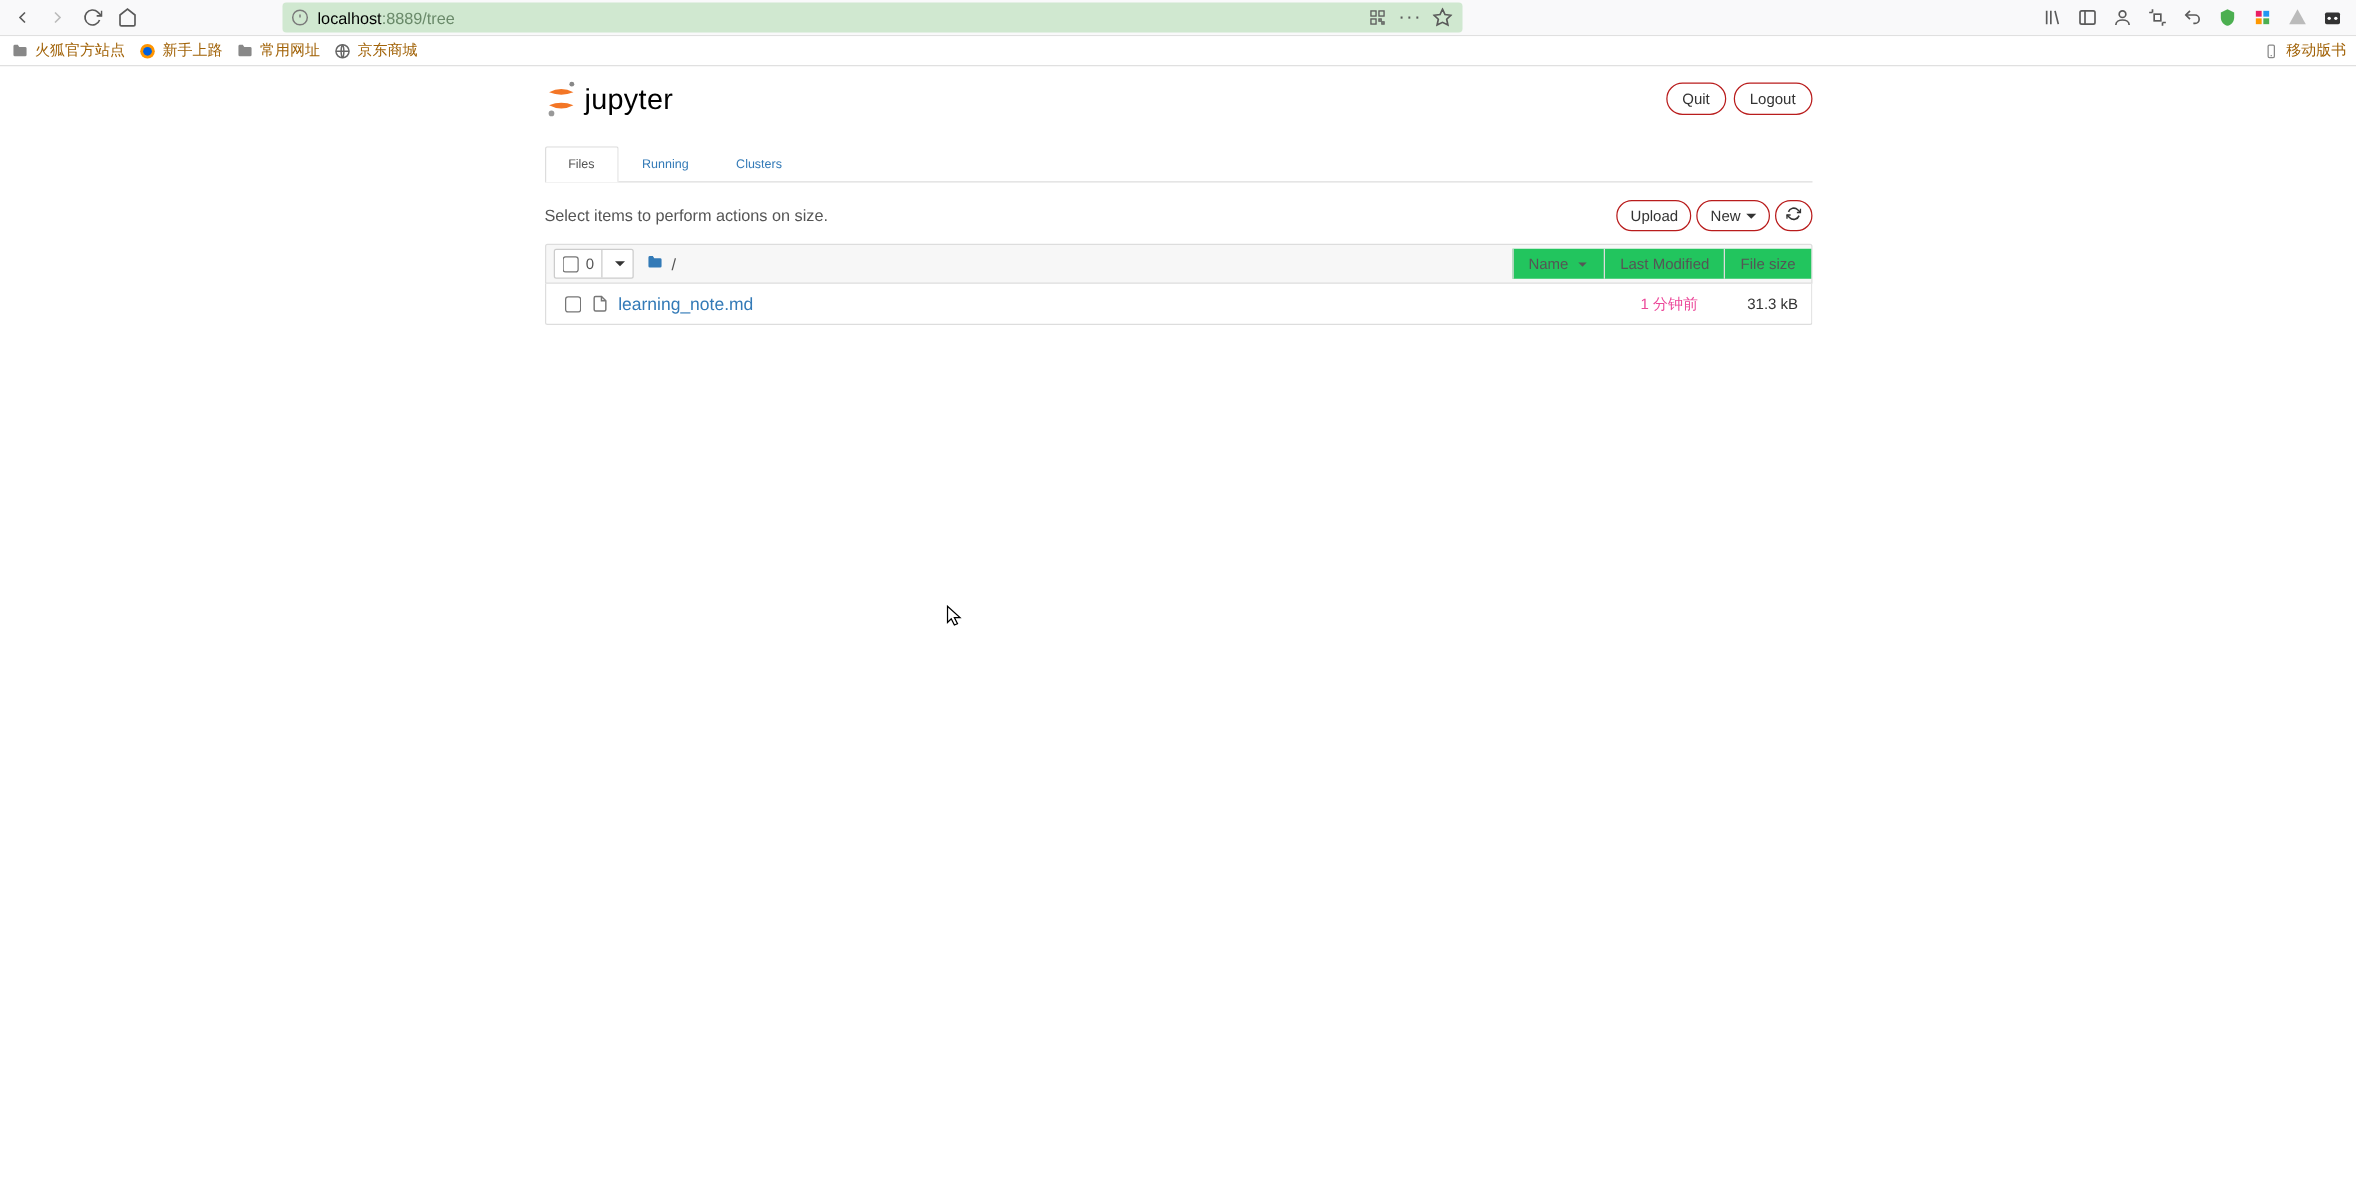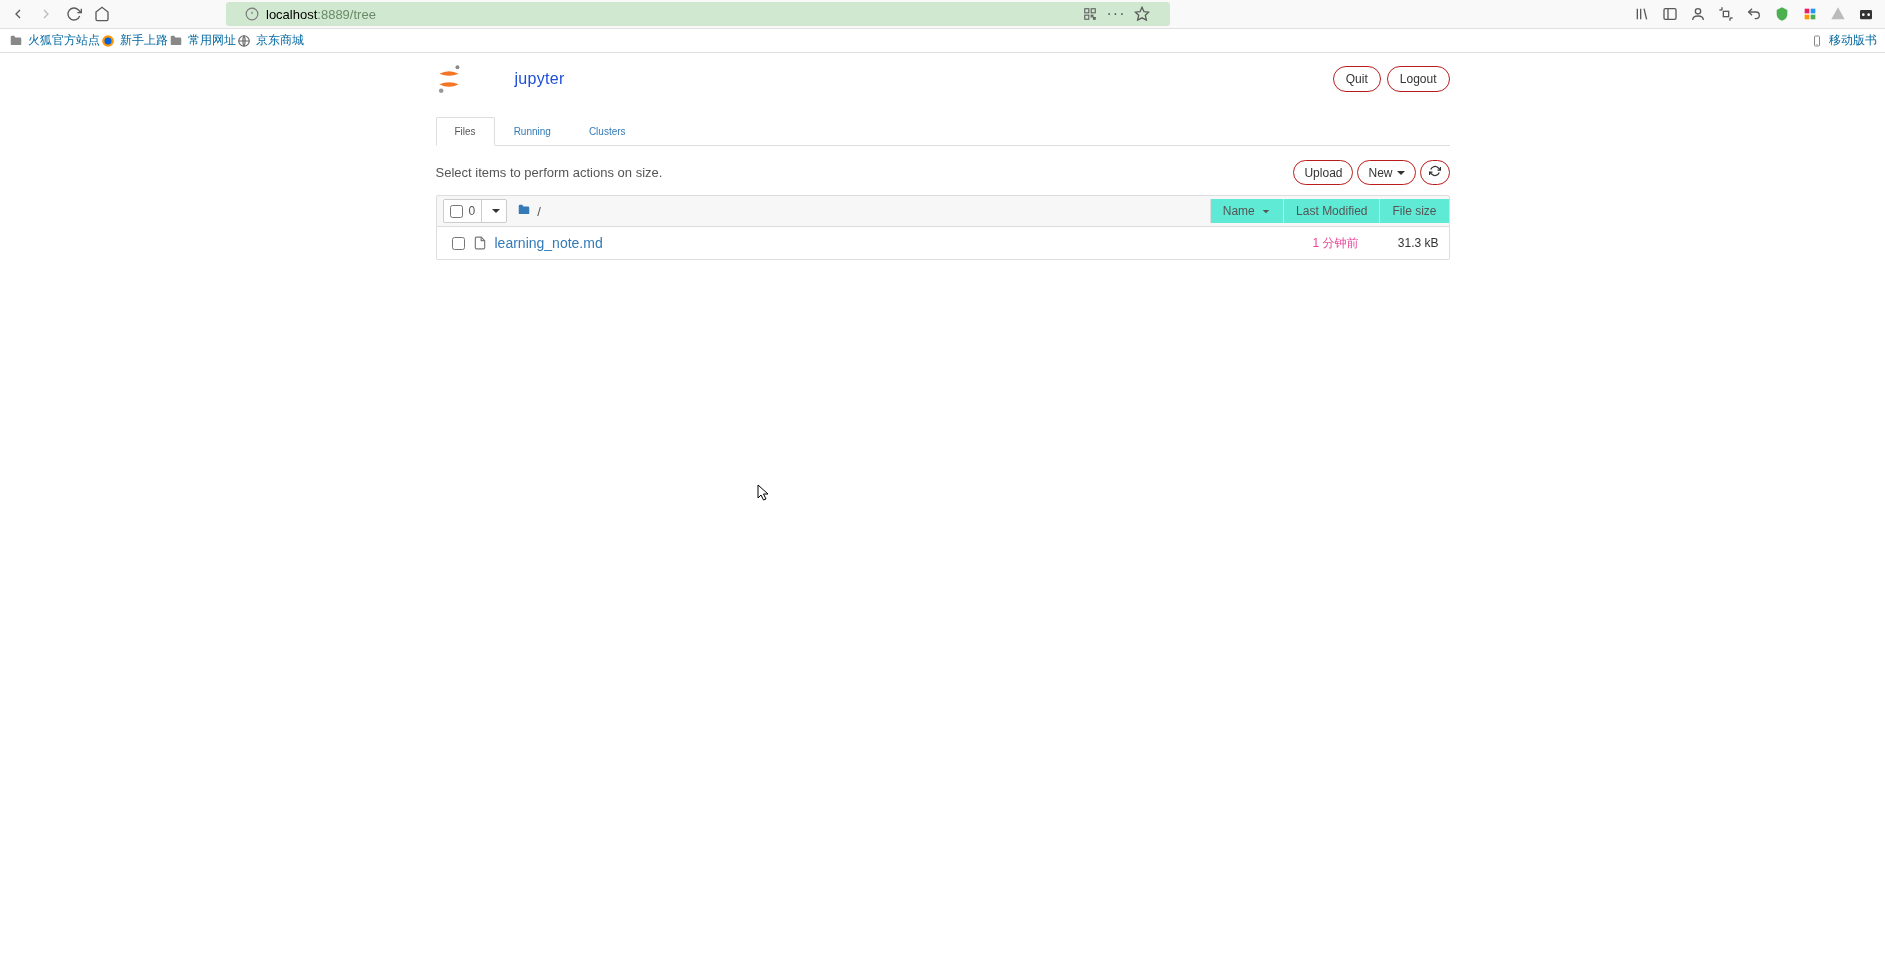--- a/index.html
+++ b/index.html
@@ -3,41 +3,41 @@
 <meta charset="utf-8">
 <style>
   * { box-sizing: border-box; margin: 0; padding: 0; }
   body { font-family: "Helvetica Neue", Helvetica, Arial, sans-serif; font-size: 13px; color: #333; background: #fff; }
   
   
   .browser-toolbar { height: 29px; display: flex; align-items: center; padding: 0 4px; background: #f9f9fa; border-bottom: 1px solid #e0e0e0; }
   .nav-btn { width: 28px; height: 28px; display:flex; align-items:center; justify-content:center; color: #5a5a5a; cursor:pointer; border-radius:4px; }
   .nav-btn.disabled { color: #bbb; }
   .nav-btn svg { width:16px; height:16px; }
-  .url-bar { flex:0 0 auto; width: 944px; margin-left: 110px; height: 24px; background: #d0e8d0; border-radius: 3px; display:flex; align-items:center; padding: 0 18px; color:#555; font-size:13px; }
+  .url-bar { flex:0 0 auto; width: 944px; margin-left: 110px; height: 24px; background: #d0e8d0; border-radius: 3px; display:flex; align-items:center; padding: 0 6px; color:#555; font-size:13px; }
   .url-bar .lock { width:16px; height:16px; display:flex; align-items:center; justify-content:center; color:#7a7a7a; margin-right:6px; }
   .url-host { color:#000; }
   .url-rest { color: #6a8a6a; }
   .url-spacer { flex:1; }
   .url-icon { width:20px; height:20px; display:flex; align-items:center; justify-content:center; margin-left:6px; color:#5a5a5a; cursor:pointer; }
   .toolbar-right { margin-left:auto; display:flex; align-items:center; gap:10px; padding-right:6px; }
   .toolbar-right .ticon { width:18px; height:18px; color:#5a5a5a; display:flex; align-items:center; justify-content:center; cursor:pointer; position:relative; }
 
   
-  .bookmarks-bar { height:24px; display:flex; align-items:center; padding:0 8px; background:#fff; border-bottom:1px solid #e0e0e0; font-size:12px; color:#0369a1; }
+  .bookmarks-bar { height:24px; display:flex; align-items:center; padding:0 8px; background:#fff; border-bottom:1px solid #e0e0e0; gap:10px; font-size:12px; color:#a16207; }
   .bookmark { display:flex; align-items:center; gap:4px; cursor:pointer; }
   .bookmark .bicon { width:16px; height:16px; display:flex; align-items:center; justify-content:center; }
   .bm-folder { color:#888; }
   .bm-spacer { flex:1; }
 
   
   .jp-wrap { max-width: 1014px; margin: 0 auto; padding-top: 6px; }
   .jp-header { display:flex; align-items:center; height:40px; padding: 2px 0; }
   .jp-logo { display:flex; align-items:center; gap:6px; cursor:pointer; }
-  .jp-logo-text { font-size:16px; color:#1d4ed8; letter-spacing:0.3px;margin-left:47px; }
+  .jp-logo-text { font-size:23px; color:#000000; letter-spacing:0.3px; }
   .jp-header-right { margin-left:auto; display:flex; gap:6px; }
   .btn { border:1px solid #b91c1c; background:#fff; padding:5px 12px; font-size:12px; color:#333; border-radius:13px; cursor:pointer; }
 
   
   .jp-tabs { margin-top:18px; border-bottom:1px solid #ddd; display:flex; }
   .jp-tab { padding:8px 18px; font-size:10px; color:#337ab7; border:1px solid transparent; border-bottom:none; cursor:pointer; margin-bottom:-1px; border-radius:2px 2px 0 0; }
   .jp-tab.active { color:#555; background:#fff; border-color:#ddd; border-bottom:1px solid #fff; }
 
   
   .jp-actionrow { display:flex; align-items:center; margin-top:14px; }
@@ -49,21 +49,21 @@
 
   
   .jp-listhead { margin-top:10px; border:1px solid #ddd; background:#f7f7f7; display:flex; align-items:center; height:32px; border-radius:2px 2px 0 0; }
   .jp-selectbox { display:flex; align-items:center; border:1px solid #ccc; background:#fff; border-radius:2px; margin-left:6px; height:24px; }
   .jp-selectbox .cb { padding:0 4px 0 6px; display:flex; align-items:center; }
   .jp-selectbox .cnt { padding:0 6px 0 2px; font-size:12px; color:#555; border-right:1px solid #ccc; height:100%; display:flex; align-items:center; }
   .jp-selectbox .dd { padding:0 6px; display:flex; align-items:center; cursor:pointer; }
   .jp-crumb { margin-left:10px; display:flex; align-items:center; gap:6px; color:#337ab7; font-size:13px; }
   .jp-crumb .sep { color:#555; }
   .jp-listhead-right { margin-left:auto; display:flex; gap:0; padding-right:0; }
-  .colbtn { border:1px solid #ddd; background:#5eead4; padding:5px 12px; font-size:12px; color:#555; cursor:pointer; border-top:none; border-bottom:none; }
+  .colbtn { border:1px solid #ddd; background:#22c55e; padding:5px 12px; font-size:12px; color:#555; cursor:pointer; border-top:none; border-bottom:none; }
   .colbtn + .colbtn { border-left:none; }
   .colbtn:last-child { border-right:none; }
   .sort-icon { margin-left:3px; }
 
   
   .jp-listbody { border:1px solid #ddd; border-top:none; border-radius:0 0 2px 2px; }
   .jp-row { display:flex; align-items:center; height:32px; padding:0 10px; }
   .jp-row .rcb { width:24px; display:flex; justify-content:center; }
   .jp-row .ricon { width:18px; display:flex; justify-content:center; color:#777; }
   .jp-row .rname { margin-left:6px; color:#337ab7; cursor:pointer; font-size:14px; }

